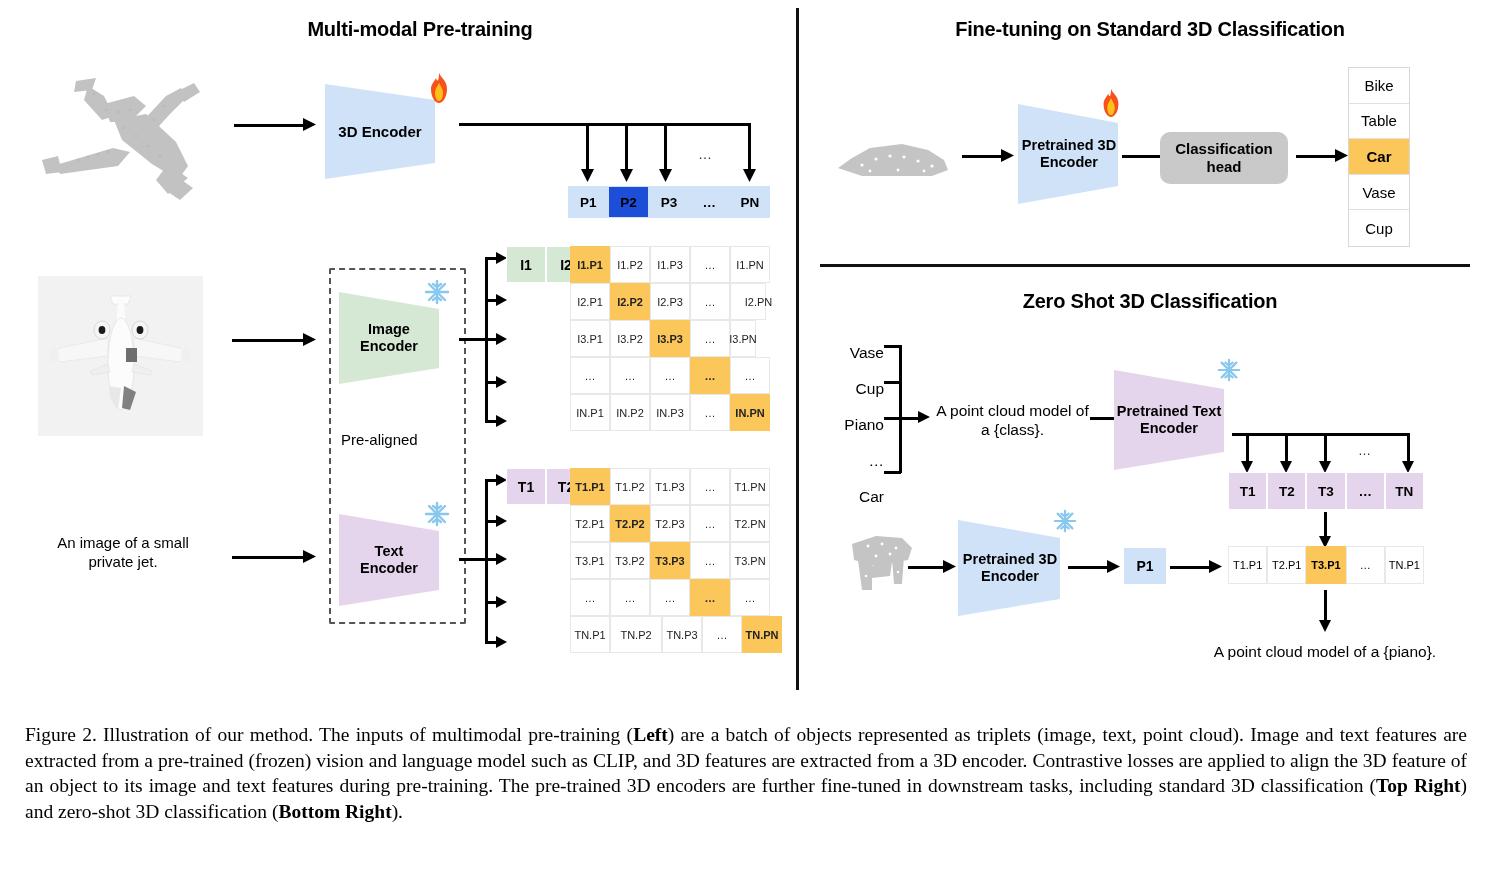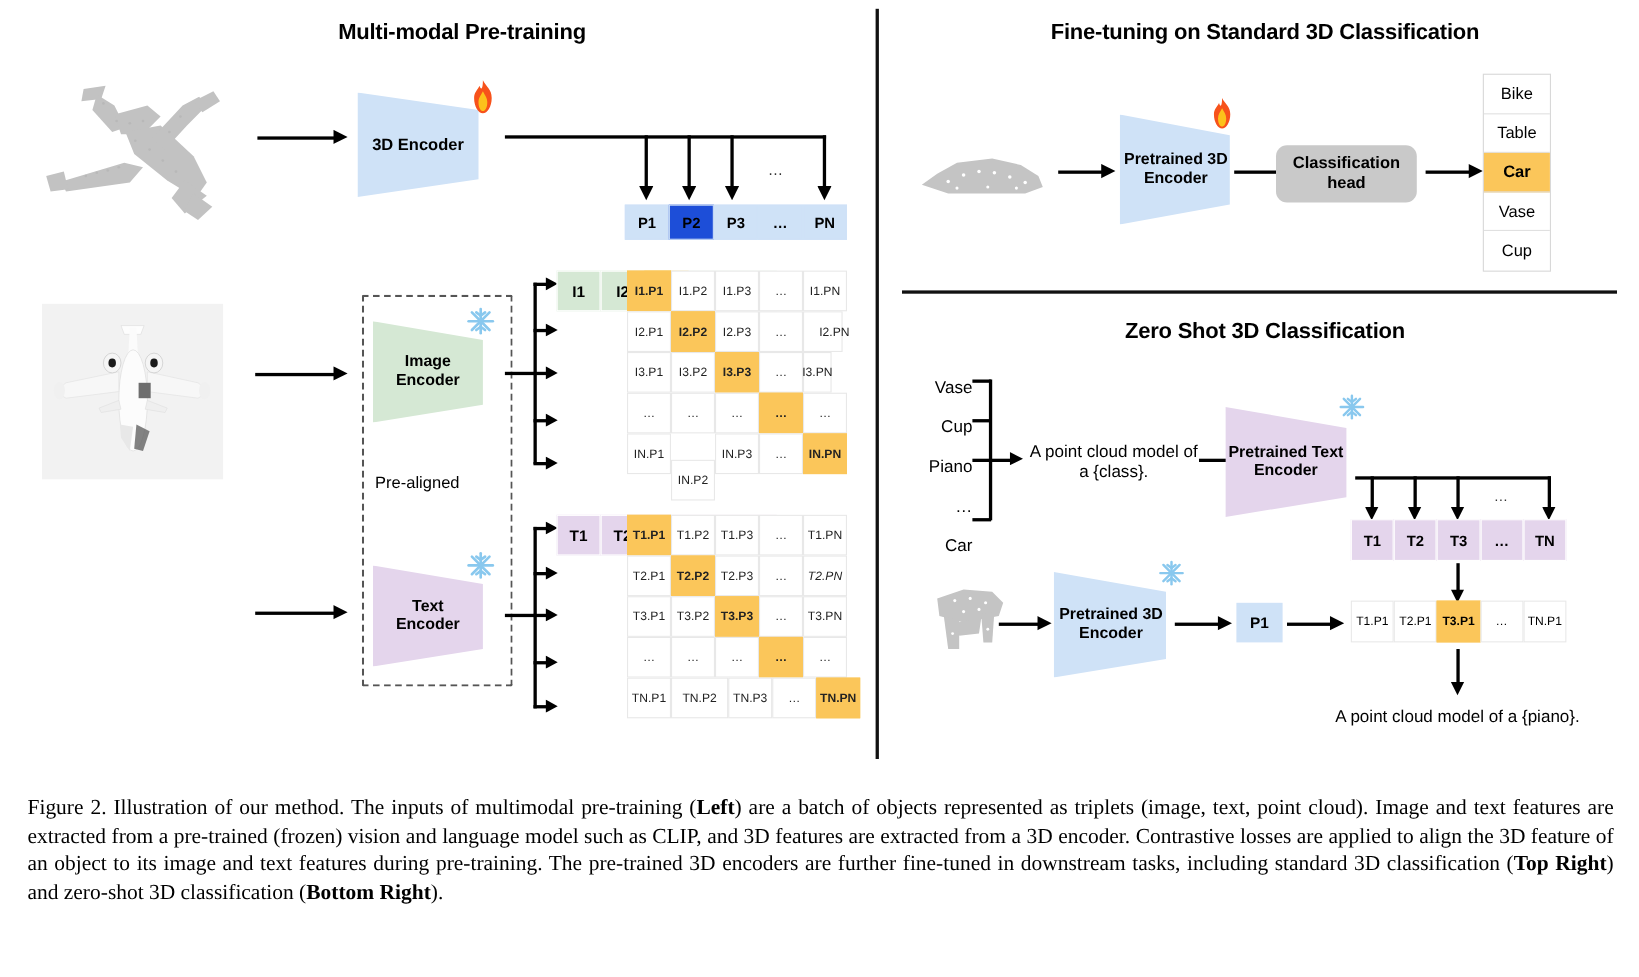--- a/index.html
+++ b/index.html
@@ -171,20 +171,21 @@
         <line x1="2" y1="13" x2="24" y2="13"></line>
       <line x1="5" y1="5" x2="21" y2="21"></line>
         <line x1="21" y1="5" x2="5" y2="21"></line>
       <line x1="9" y1="5" x2="13" y2="8"></line>
         <line x1="17" y1="5" x2="13" y2="8"></line>
       <line x1="9" y1="21" x2="13" y2="18"></line>
         <line x1="17" y1="21" x2="13" y2="18"></line>
     </g>
   </svg>
 
+  <div class="plain" style="left:38px;top:534px;width:170px;">An image of a small private jet.</div>
   <div class="ln" style="left:232px;top:556px;width:74px;height:2.5px;"></div>
   <svg class="icn" style="left:303px;top:550px;" width="14" height="14">
       <polygon points="0,0 13,6.5 0,13" fill="#000"></polygon>
     </svg>
 
   <div class="trap" style="left:339px;top:514px;width:120px;height:92px;font-size:14.5px;">
     <svg class="shape" viewBox="0 0 120 92" preserveAspectRatio="none">
       <polygon points="0,0 100,17 100,76 0,92" fill="#E4D5EC"></polygon>
     </svg>
     <span class="lbl" style="margin-right:20px;" id="txt-enc-lbl">Text<br>Encoder</span>
@@ -286,40 +287,40 @@
       </div>
       <div class="mrow">
         <div class="mcell" style="width: 40px; height: 37px;">…</div>
         <div class="mcell" style="width: 40px; height: 37px;">…</div>
         <div class="mcell" style="width: 40px; height: 37px;">…</div>
         <div class="mcell hl" style="width: 40px; height: 37px;">…</div>
         <div class="mcell" style="width: 40px; height: 37px;">…</div>
       </div>
       <div class="mrow">
         <div class="mcell" style="width: 40px; height: 37px;">IN.P1</div>
-        <div class="mcell" style="width: 40px; height: 37px; margin-top: 24px;">IN.P2</div>
+        <div class="mcell" style="width: 40px; height: 37px;">IN.P2</div>
         <div class="mcell" style="width: 40px; height: 37px;">IN.P3</div>
         <div class="mcell" style="width: 40px; height: 37px;">…</div>
         <div class="mcell hl" style="width: 40px; height: 37px;">IN.PN</div>
       </div>
     </div>
   <div class="mtx" id="t-mtx" style="left:570px;top:468px;">
       <div class="mrow">
         <div class="mcell hl" style="width: 40px; height: 37px;">T1.P1</div>
         <div class="mcell" style="width: 40px; height: 37px;">T1.P2</div>
         <div class="mcell" style="width: 40px; height: 37px;">T1.P3</div>
         <div class="mcell" style="width: 40px; height: 37px;">…</div>
         <div class="mcell" style="width: 40px; height: 37px;">T1.PN</div>
       </div>
       <div class="mrow">
         <div class="mcell" style="width: 40px; height: 37px;">T2.P1</div>
         <div class="mcell hl" style="width: 40px; height: 37px;">T2.P2</div>
         <div class="mcell" style="width: 40px; height: 37px;">T2.P3</div>
         <div class="mcell" style="width: 40px; height: 37px;">…</div>
-        <div class="mcell" style="width: 40px; height: 37px; font-style: italic;">T2.PN</div>
+        <div class="mcell" style="width: 40px; height: 37px;">T2.PN</div>
       </div>
       <div class="mrow">
         <div class="mcell" style="width: 40px; height: 37px;">T3.P1</div>
         <div class="mcell" style="width: 40px; height: 37px;">T3.P2</div>
         <div class="mcell hl" style="width: 40px; height: 37px;">T3.P3</div>
         <div class="mcell" style="width: 40px; height: 37px;">…</div>
         <div class="mcell" style="width: 40px; height: 37px;">T3.PN</div>
       </div>
       <div class="mrow">
         <div class="mcell" style="width: 40px; height: 37px;">…</div>

